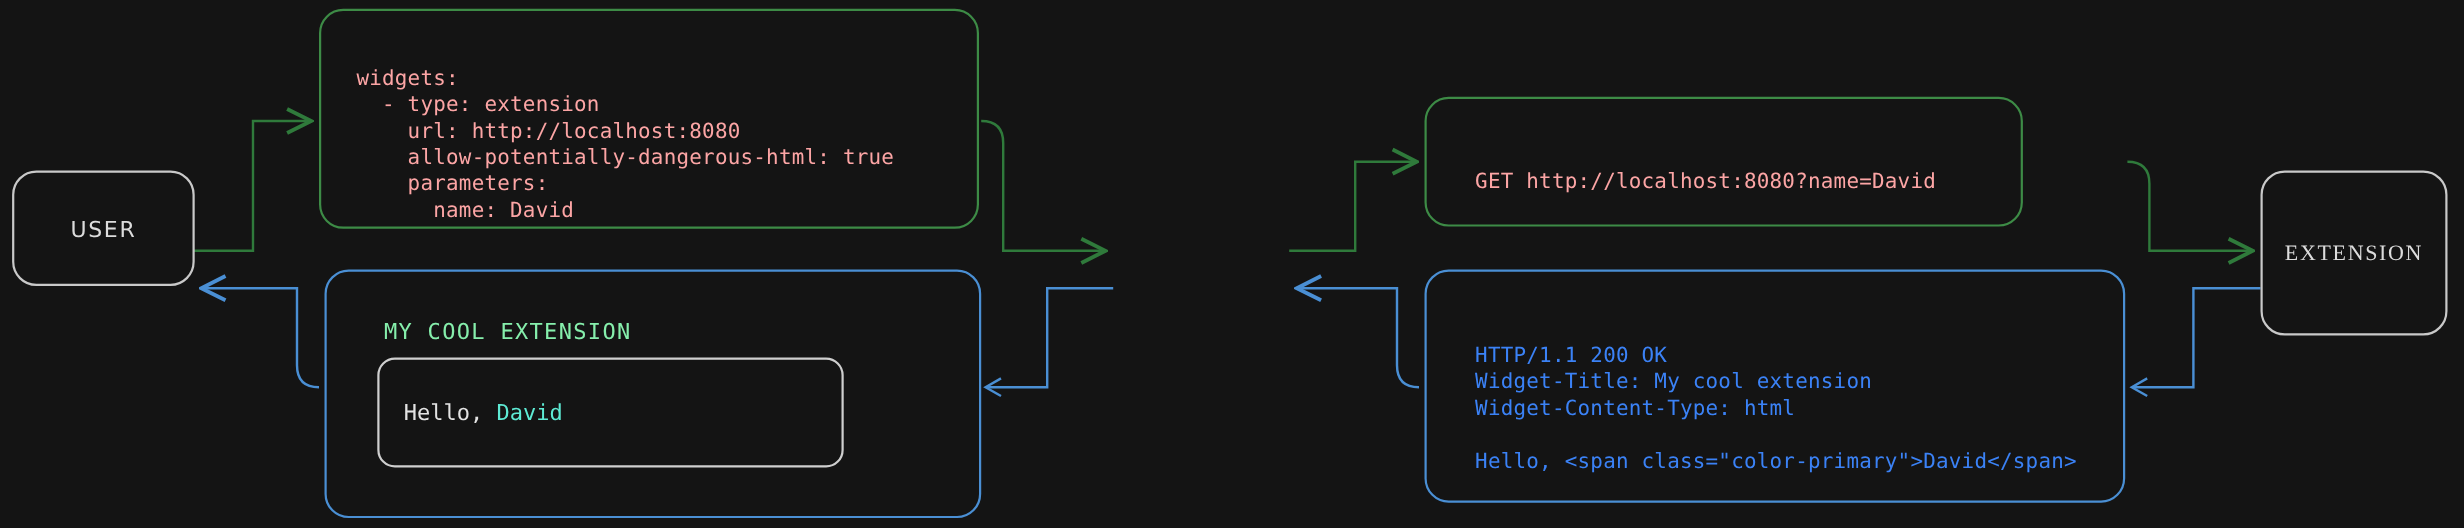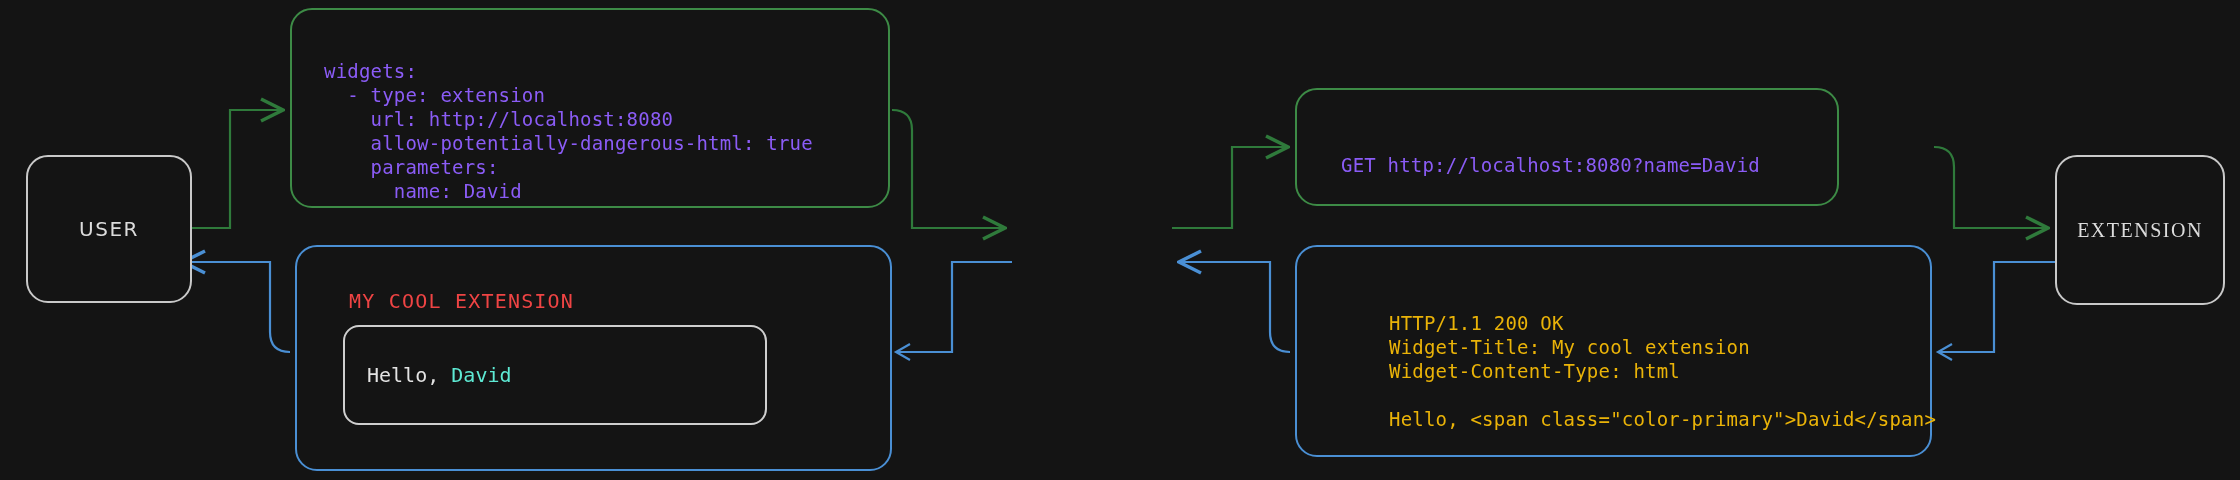--- a/index.html
+++ b/index.html
@@ -21,21 +21,21 @@
     border-radius:22px;
     background:#141414;
     display:flex;align-items:center;justify-content:center;
     color:#dcdcdc;
     font-family:"DejaVu Sans", sans-serif;
     font-size:20px;
     letter-spacing:1.5px;
     box-sizing:border-box;
     z-index:3;
   }
-  #node-user{left:26px;top:155px;width:166px;height:148px;}
+  #node-user{left:11px;top:155px;width:166px;height:105px;}
   #node-glance{left:1012px;top:150px;width:160px;height:158px;}
   #node-extension{left:2055px;top:155px;width:170px;height:150px;font-family:Liberation Serif, serif;}
 
   
   .panel{
     position:absolute;
     border:2px solid;
     border-radius:22px;
     background:#141414;
     box-sizing:border-box;
@@ -44,37 +44,37 @@
   .panel.green{border-color:#3d8b46;}
   .panel.blue{border-color:#4a8fd4;}
 
   .code{
     font-family:"DejaVu Sans Mono", monospace;
     font-size:19px;
     line-height:24px;
     white-space:pre;
     letter-spacing:0.2px;
   }
-  .code.green{color:#8b5cf6;}
-  .code.blue{color:#eab308;margin-left:48px;}
+  .code.green{color:#fca5a5;}
+  .code.blue{color:#3b82f6;}
 
   #panel-yaml{left:290px;top:8px;width:600px;height:200px;}
   #panel-yaml .code{position:absolute;left:32px;top:30px;}
 
   #panel-get{left:1295px;top:88px;width:544px;height:118px;}
   #panel-get .code{position:absolute;left:44px;top:44px;}
 
   #panel-response{left:1295px;top:245px;width:637px;height:212px;}
   #panel-response .code{position:absolute;left:44px;top:45px;}
 
   #panel-widget{left:295px;top:245px;width:597px;height:226px;}
   #widget-title{
     position:absolute;left:52px;top:42px;
     font-family:"DejaVu Sans Mono", monospace;
-    font-size:20px;color:#ef4444;letter-spacing:1.2px;
+    font-size:20px;color:#86efac;letter-spacing:1.2px;
   }
   #widget-card{
     position:absolute;left:46px;top:78px;width:424px;height:100px;
     border:2px solid #cfcfcf;border-radius:16px;background:#141414;
     box-sizing:border-box;
   }
   #widget-card .line{
     position:absolute;left:22px;top:36px;
     font-family:"DejaVu Sans Mono", monospace;
     font-size:20px;color:#e3e3e3;

